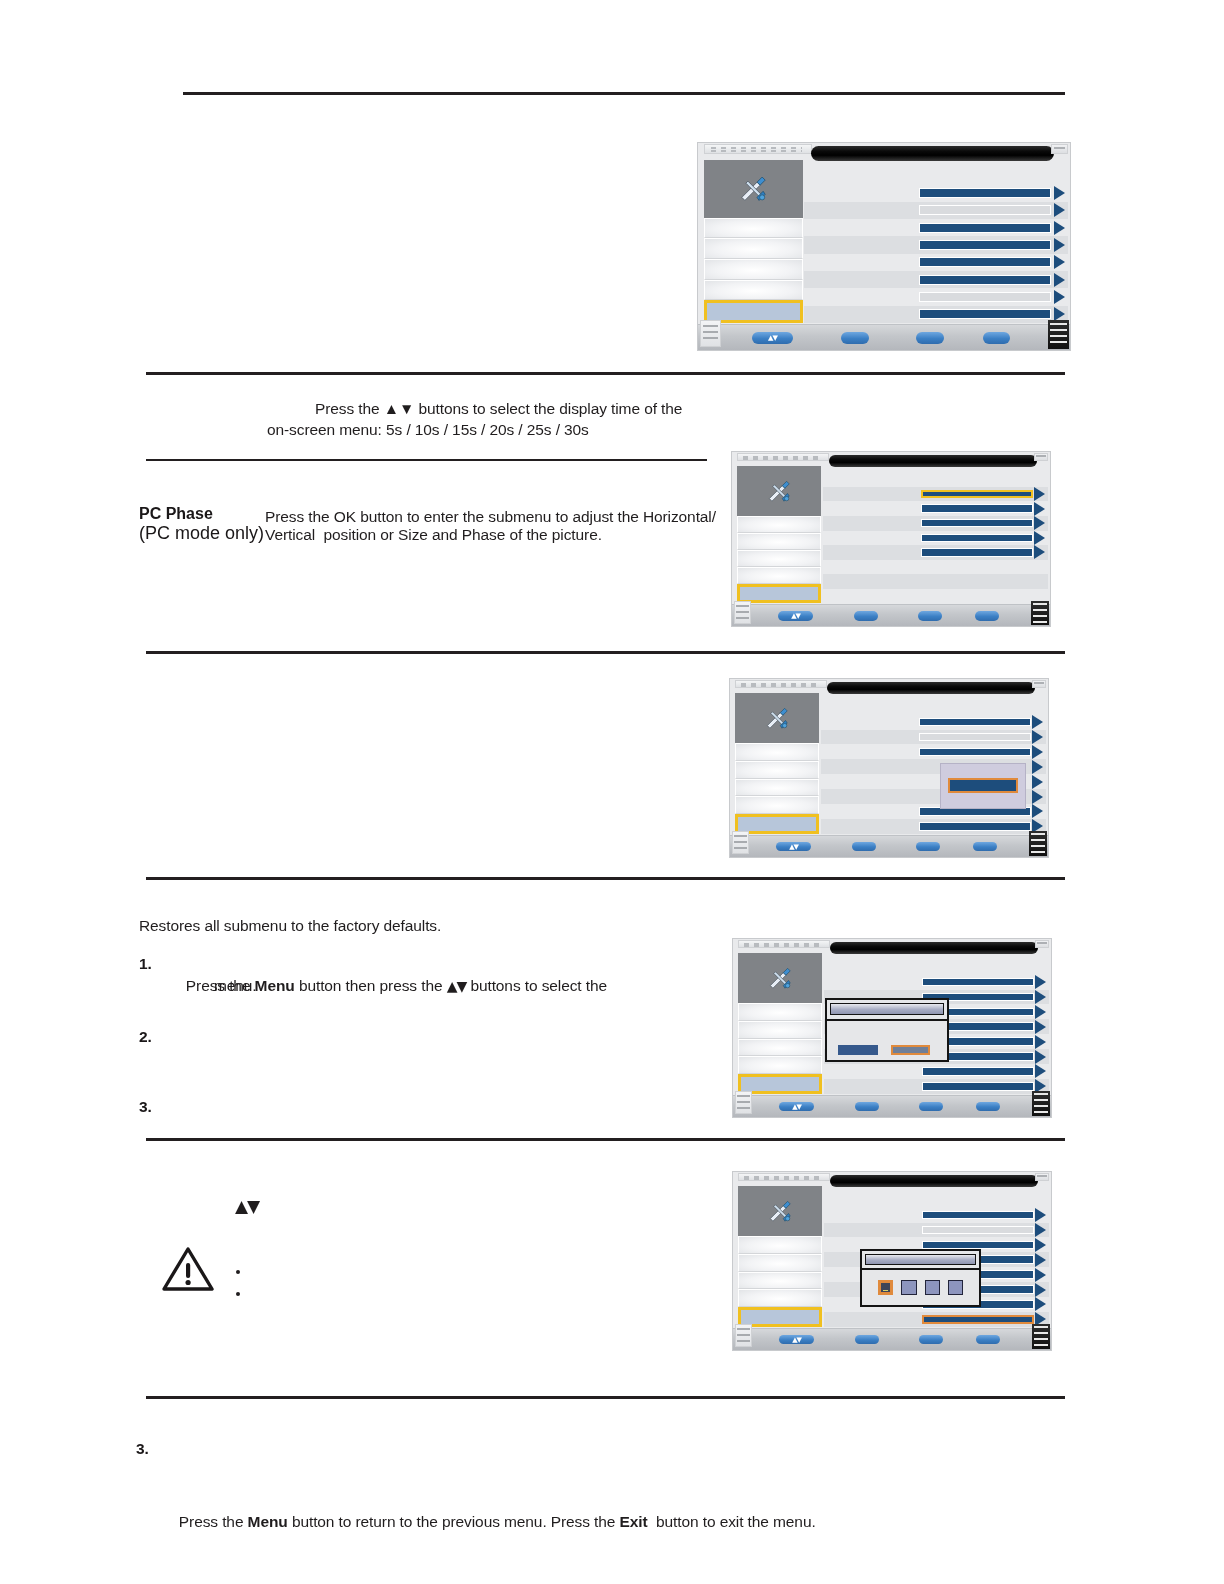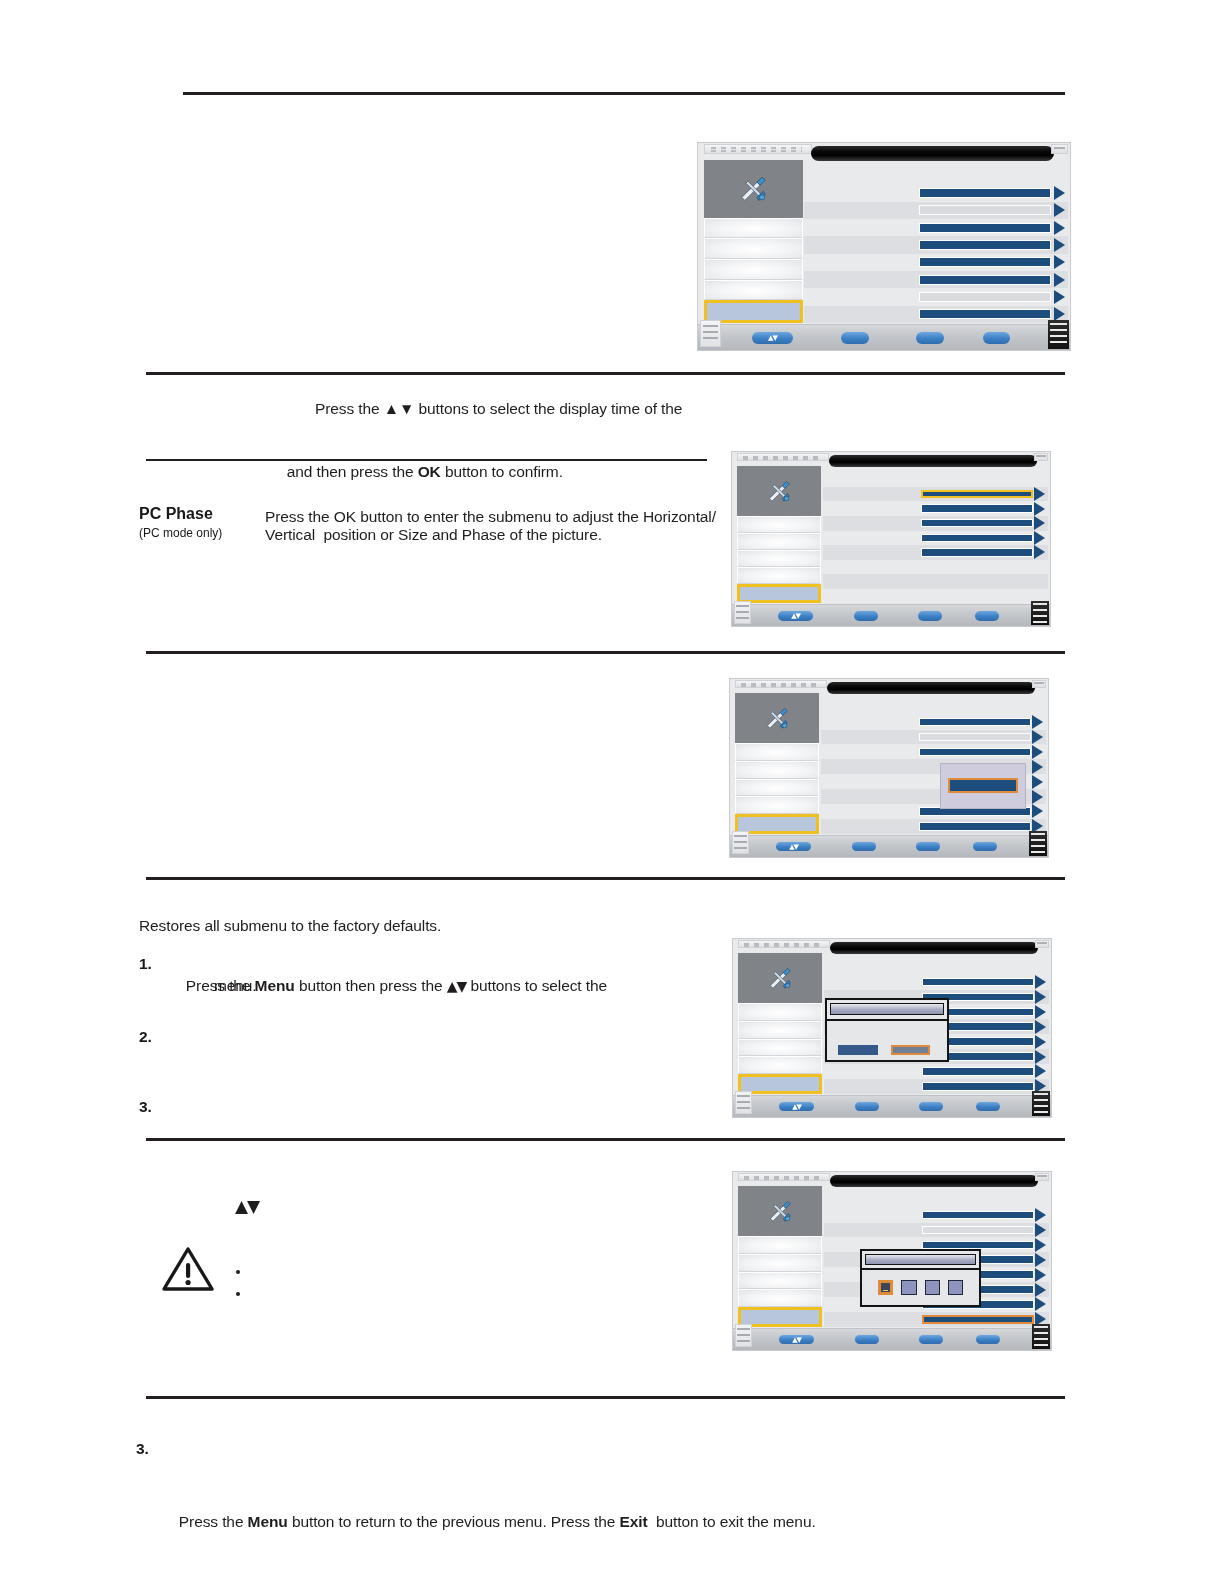--- a/index.html
+++ b/index.html
@@ -42,21 +42,21 @@
 
   .label-bold {
     position: absolute;
     font-weight: bold;
     font-size: 16px;
     line-height: 20px;
     color: #1a1718;
   }
   .label-sub {
     position: absolute;
-    font-size: 12px;
+    font-size: 18px;
     line-height: 20px;
     color: #1a1718;
   }
   .listnum {
     position: absolute;
     font-weight: bold;
     font-size: 15.5px;
     color: #1a1718;
   }
   .arrows {
@@ -437,23 +437,21 @@
       <div class="pill" style="left:38.5%; width:7.5%;"></div>
       <div class="pill" style="left:58.5%; width:7.5%;"></div>
       <div class="pill" style="left:76.5%; width:7.5%;"></div>
       <div class="osd-br"></div>
     </div>
   </div>
 
   <div class="rule" style="left:146px; top:372px; width:919px;"></div>
 
   <div class="txt" style="left:267px; top:398px; width:430px;margin-left:48px;">Press the ▲▼ buttons to select the display time of the</div>
-  <div class="txt" style="left:270px; top:440px; width:430px;">
-    <span>and then press the </span><b>OK</b><span> button to confirm.</span>
-  </div>
+  <div class="txt" style="left:267px; top:419px; width:430px;">on-screen menu: 5s / 10s / 15s / 20s / 25s / 30s</div>
 
   <div class="rule thin" style="left:146px; top:459px; width:561px;"></div>
 
   <div class="osd" style="left:731px; top:451px; width:320px; height:176px;">
     <div class="osd-top">
       <div class="osd-tlstub"></div>
       <div class="osd-topbar"></div>
       <div class="osd-trstub"></div>
     </div>
 

